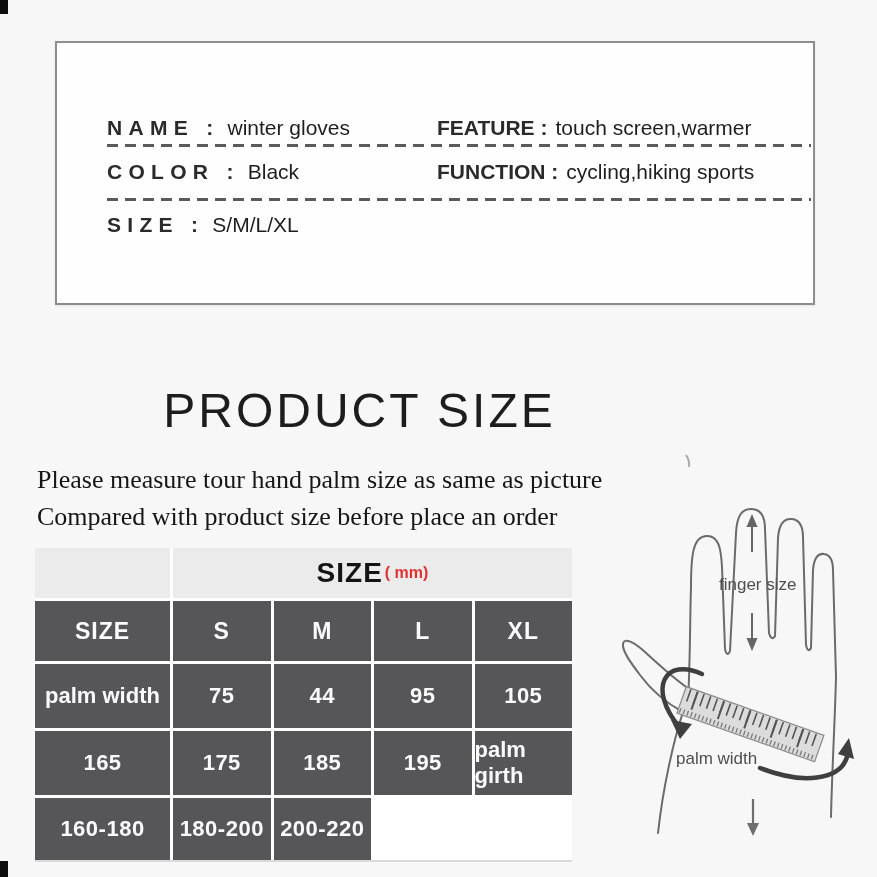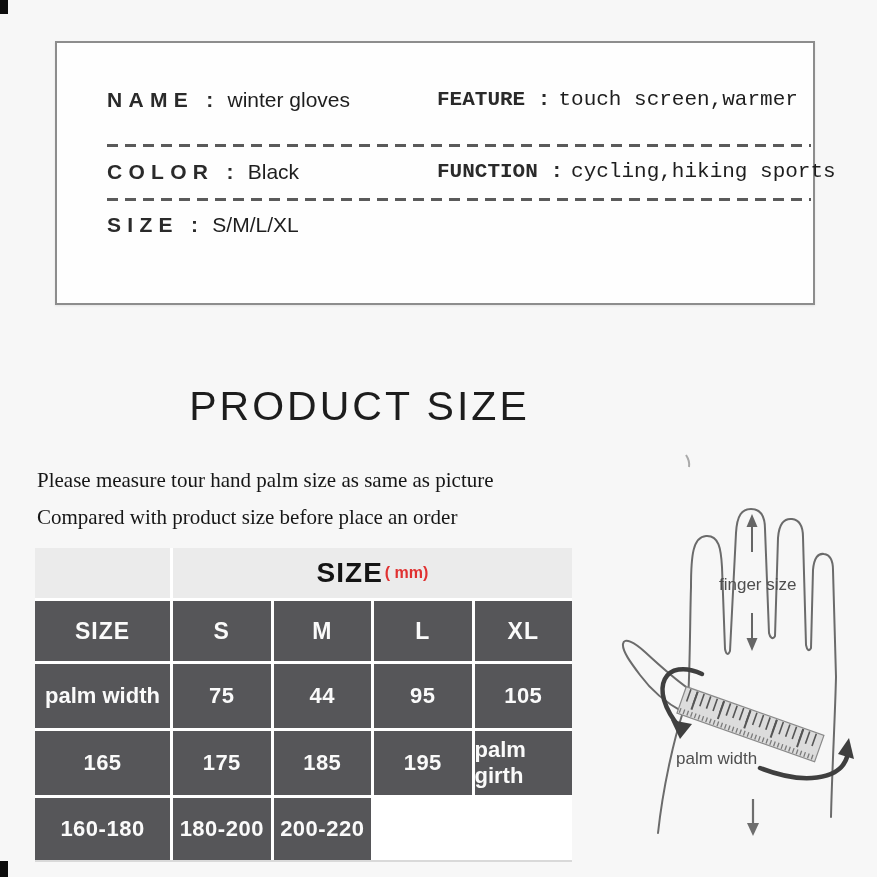--- a/index.html
+++ b/index.html
@@ -11,42 +11,42 @@
   .corner-mark.tl{left:0;top:0;width:8px;height:14px;}
   .corner-mark.bl{left:0;top:861px;width:8px;height:16px;}
 
   
   .info-box{
     position:absolute;left:55px;top:41px;width:760px;height:264px;
     background:#fefefe;border:2px solid #8d8d8d;box-sizing:border-box;
     box-shadow:0 1px 2px rgba(0,0,0,.08);
   }
   .info-row{position:absolute;left:50px;right:10px;display:flex;font-size:21px;line-height:26px;}
-  .info-row.r1{top:44px;}
+  .info-row.r1{top:72px;}
   .info-row.r2{top:116px;}
   .info-row.r3{top:169px;}
   .info-left{width:330px;flex:0 0 330px;white-space:nowrap;}
-  .info-right{flex:1;white-space:nowrap;font-family:Liberation Mono, monospace;}
+  .info-right{flex:1;white-space:nowrap;}
   .lbl-spaced{font-weight:bold;letter-spacing:0.30em;color:#2a2a2a;}
   .lbl-tight{font-weight:bold;color:#2a2a2a;}
   .val{color:#1e1e1e;margin-left:8px;}
   .dashed-line{
     position:absolute;left:50px;width:704px;height:3px;
     background:repeating-linear-gradient(90deg,#5a5a5a 0 11px,transparent 11px 18px);
   }
   .dashed-line.d1{top:101px;}
   .dashed-line.d2{top:155px;}
 
   
   .page-title{
     position:absolute;left:0;top:383px;width:719px;text-align:center;
-    font-size:41px;letter-spacing:3px;color:#1d1d1d;font-weight:normal;margin:0;
+    font-size:48px;letter-spacing:3px;color:#1d1d1d;font-weight:normal;margin:0;
   }
   .notes{position:absolute;left:37px;top:468px;font-family:"Liberation Serif",serif;
-    font-size:21px;color:#161616;}
+    font-size:26px;color:#161616;}
   .notes p{margin:0 0 13px 0;line-height:24px;}
 
   
   .size-table{
     position:absolute;left:35px;top:548px;width:537px;
     display:grid;grid-template-columns:135px repeat(4,1fr);
     grid-template-rows:50px 60px 64px 64px 62px;gap:3px;
     background:#fff;border-bottom:2px solid #d9d9d9;
   }
   .cell{display:flex;align-items:center;justify-content:center;}

